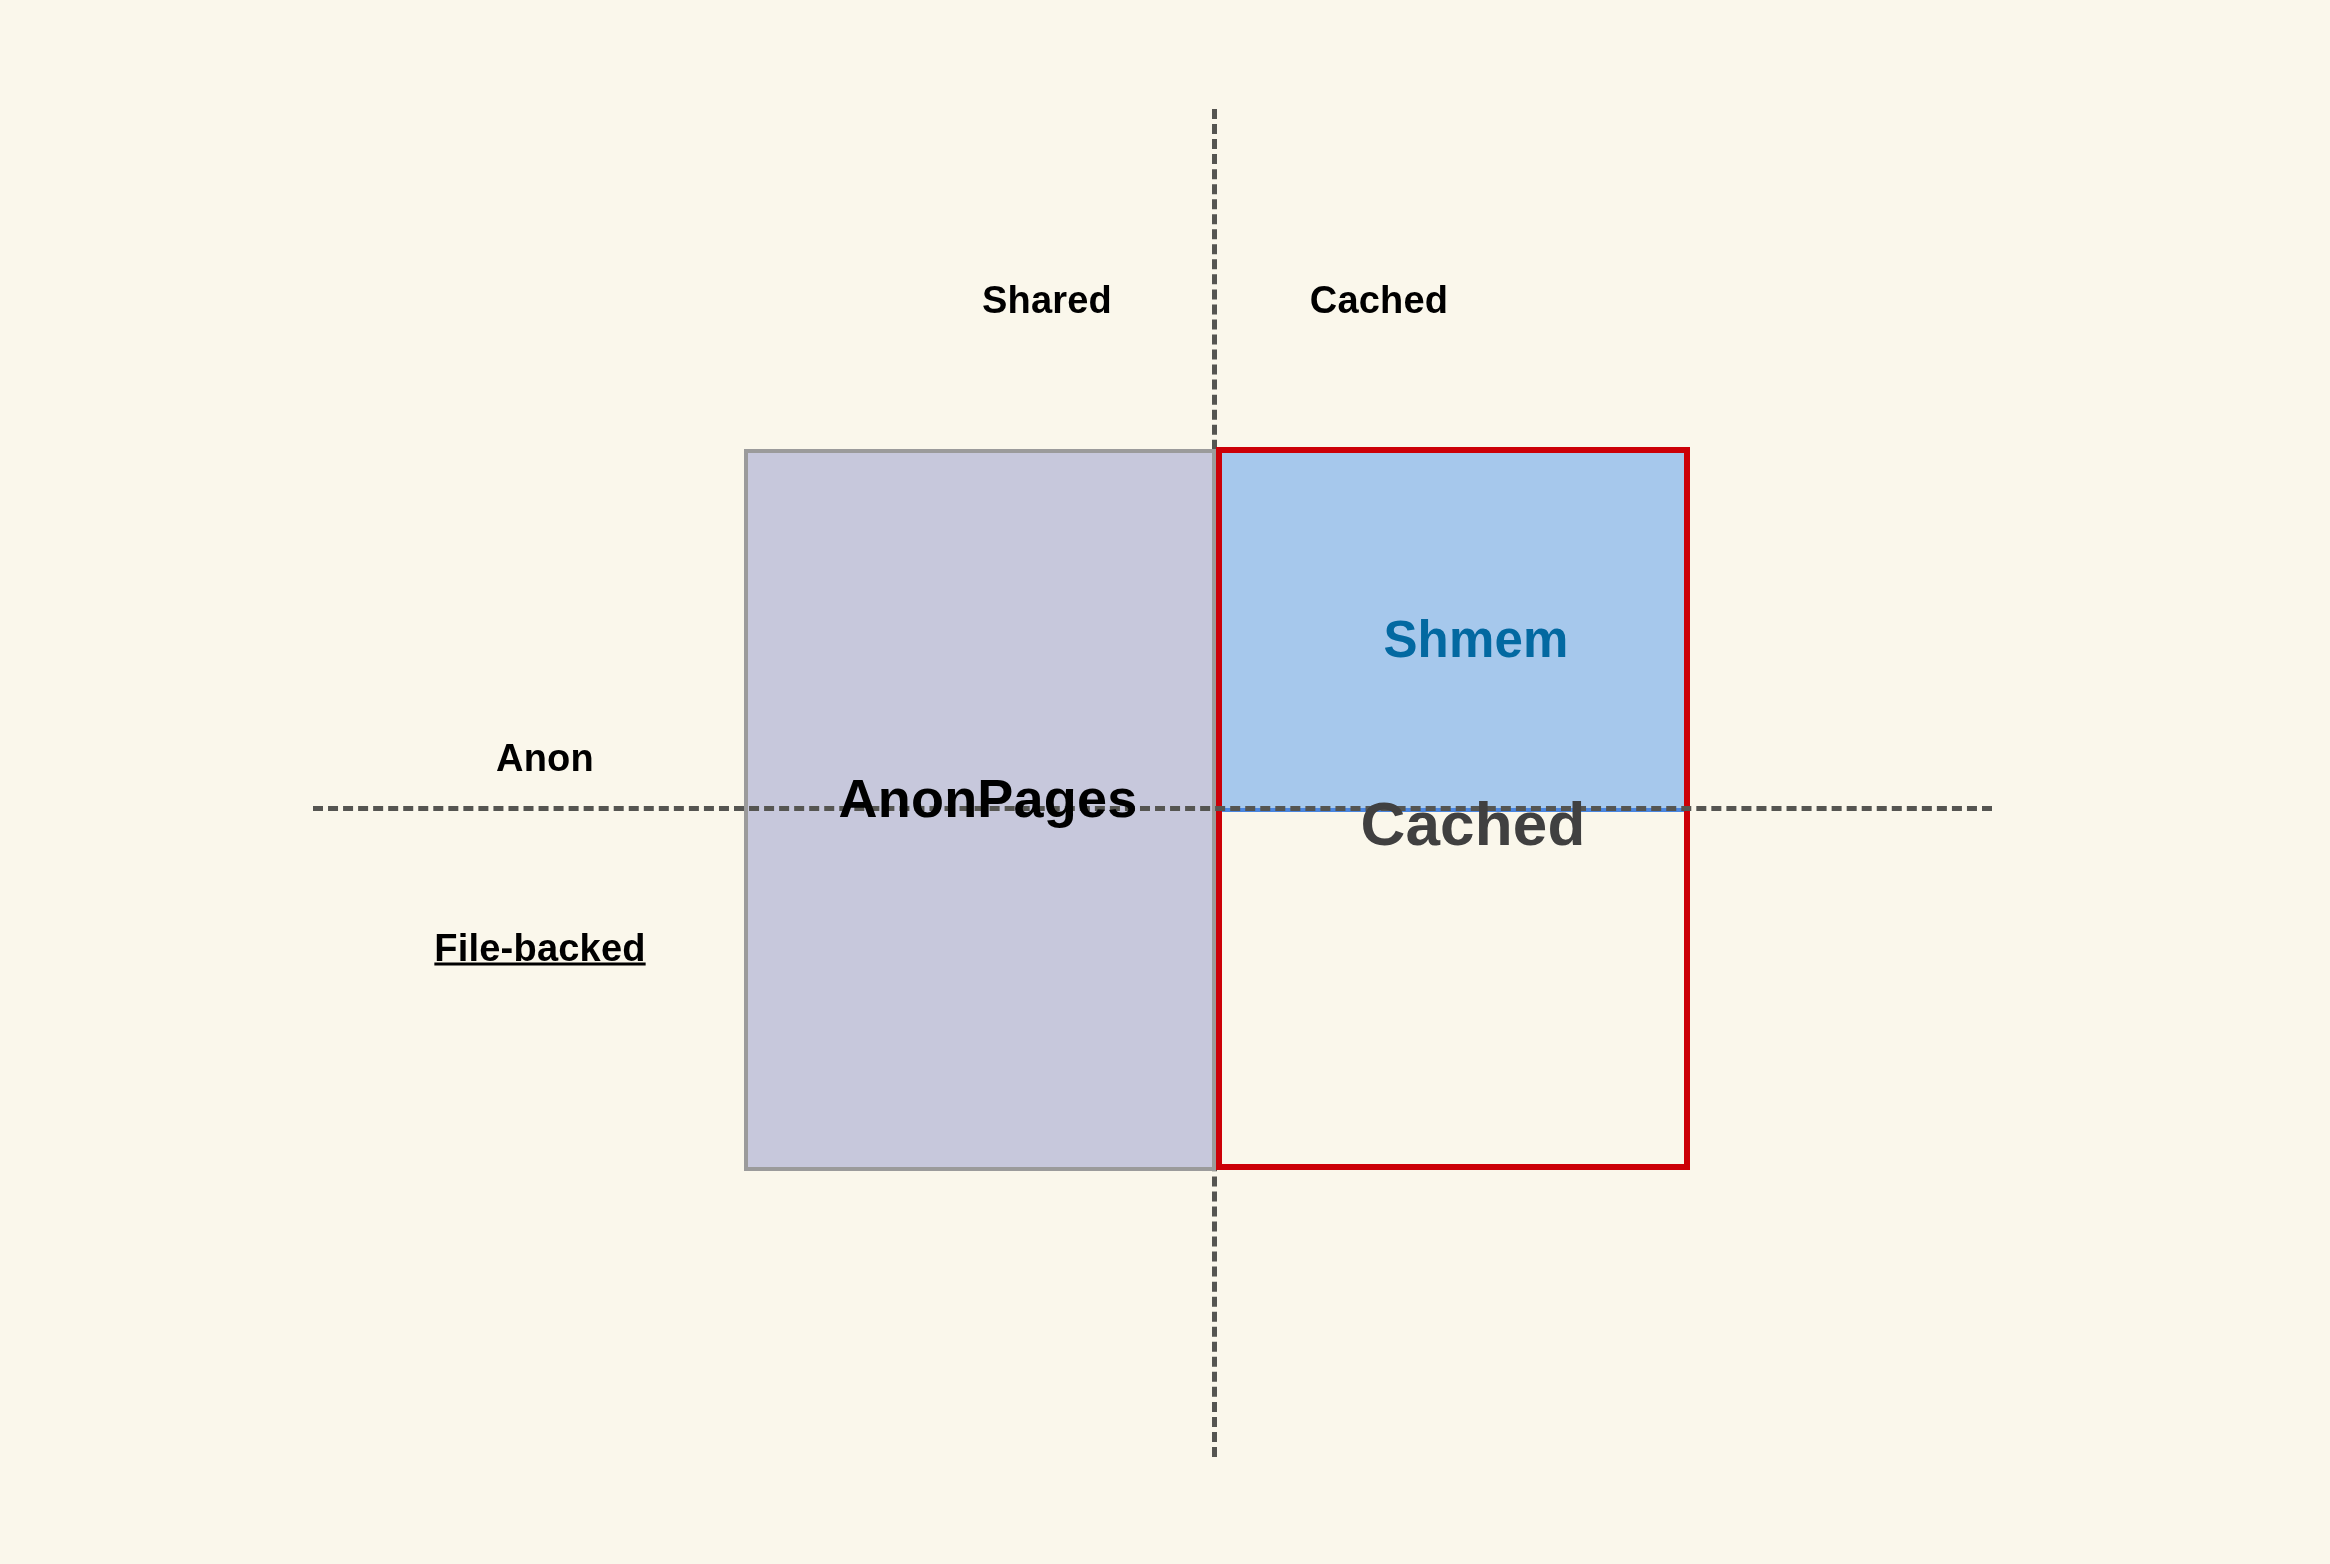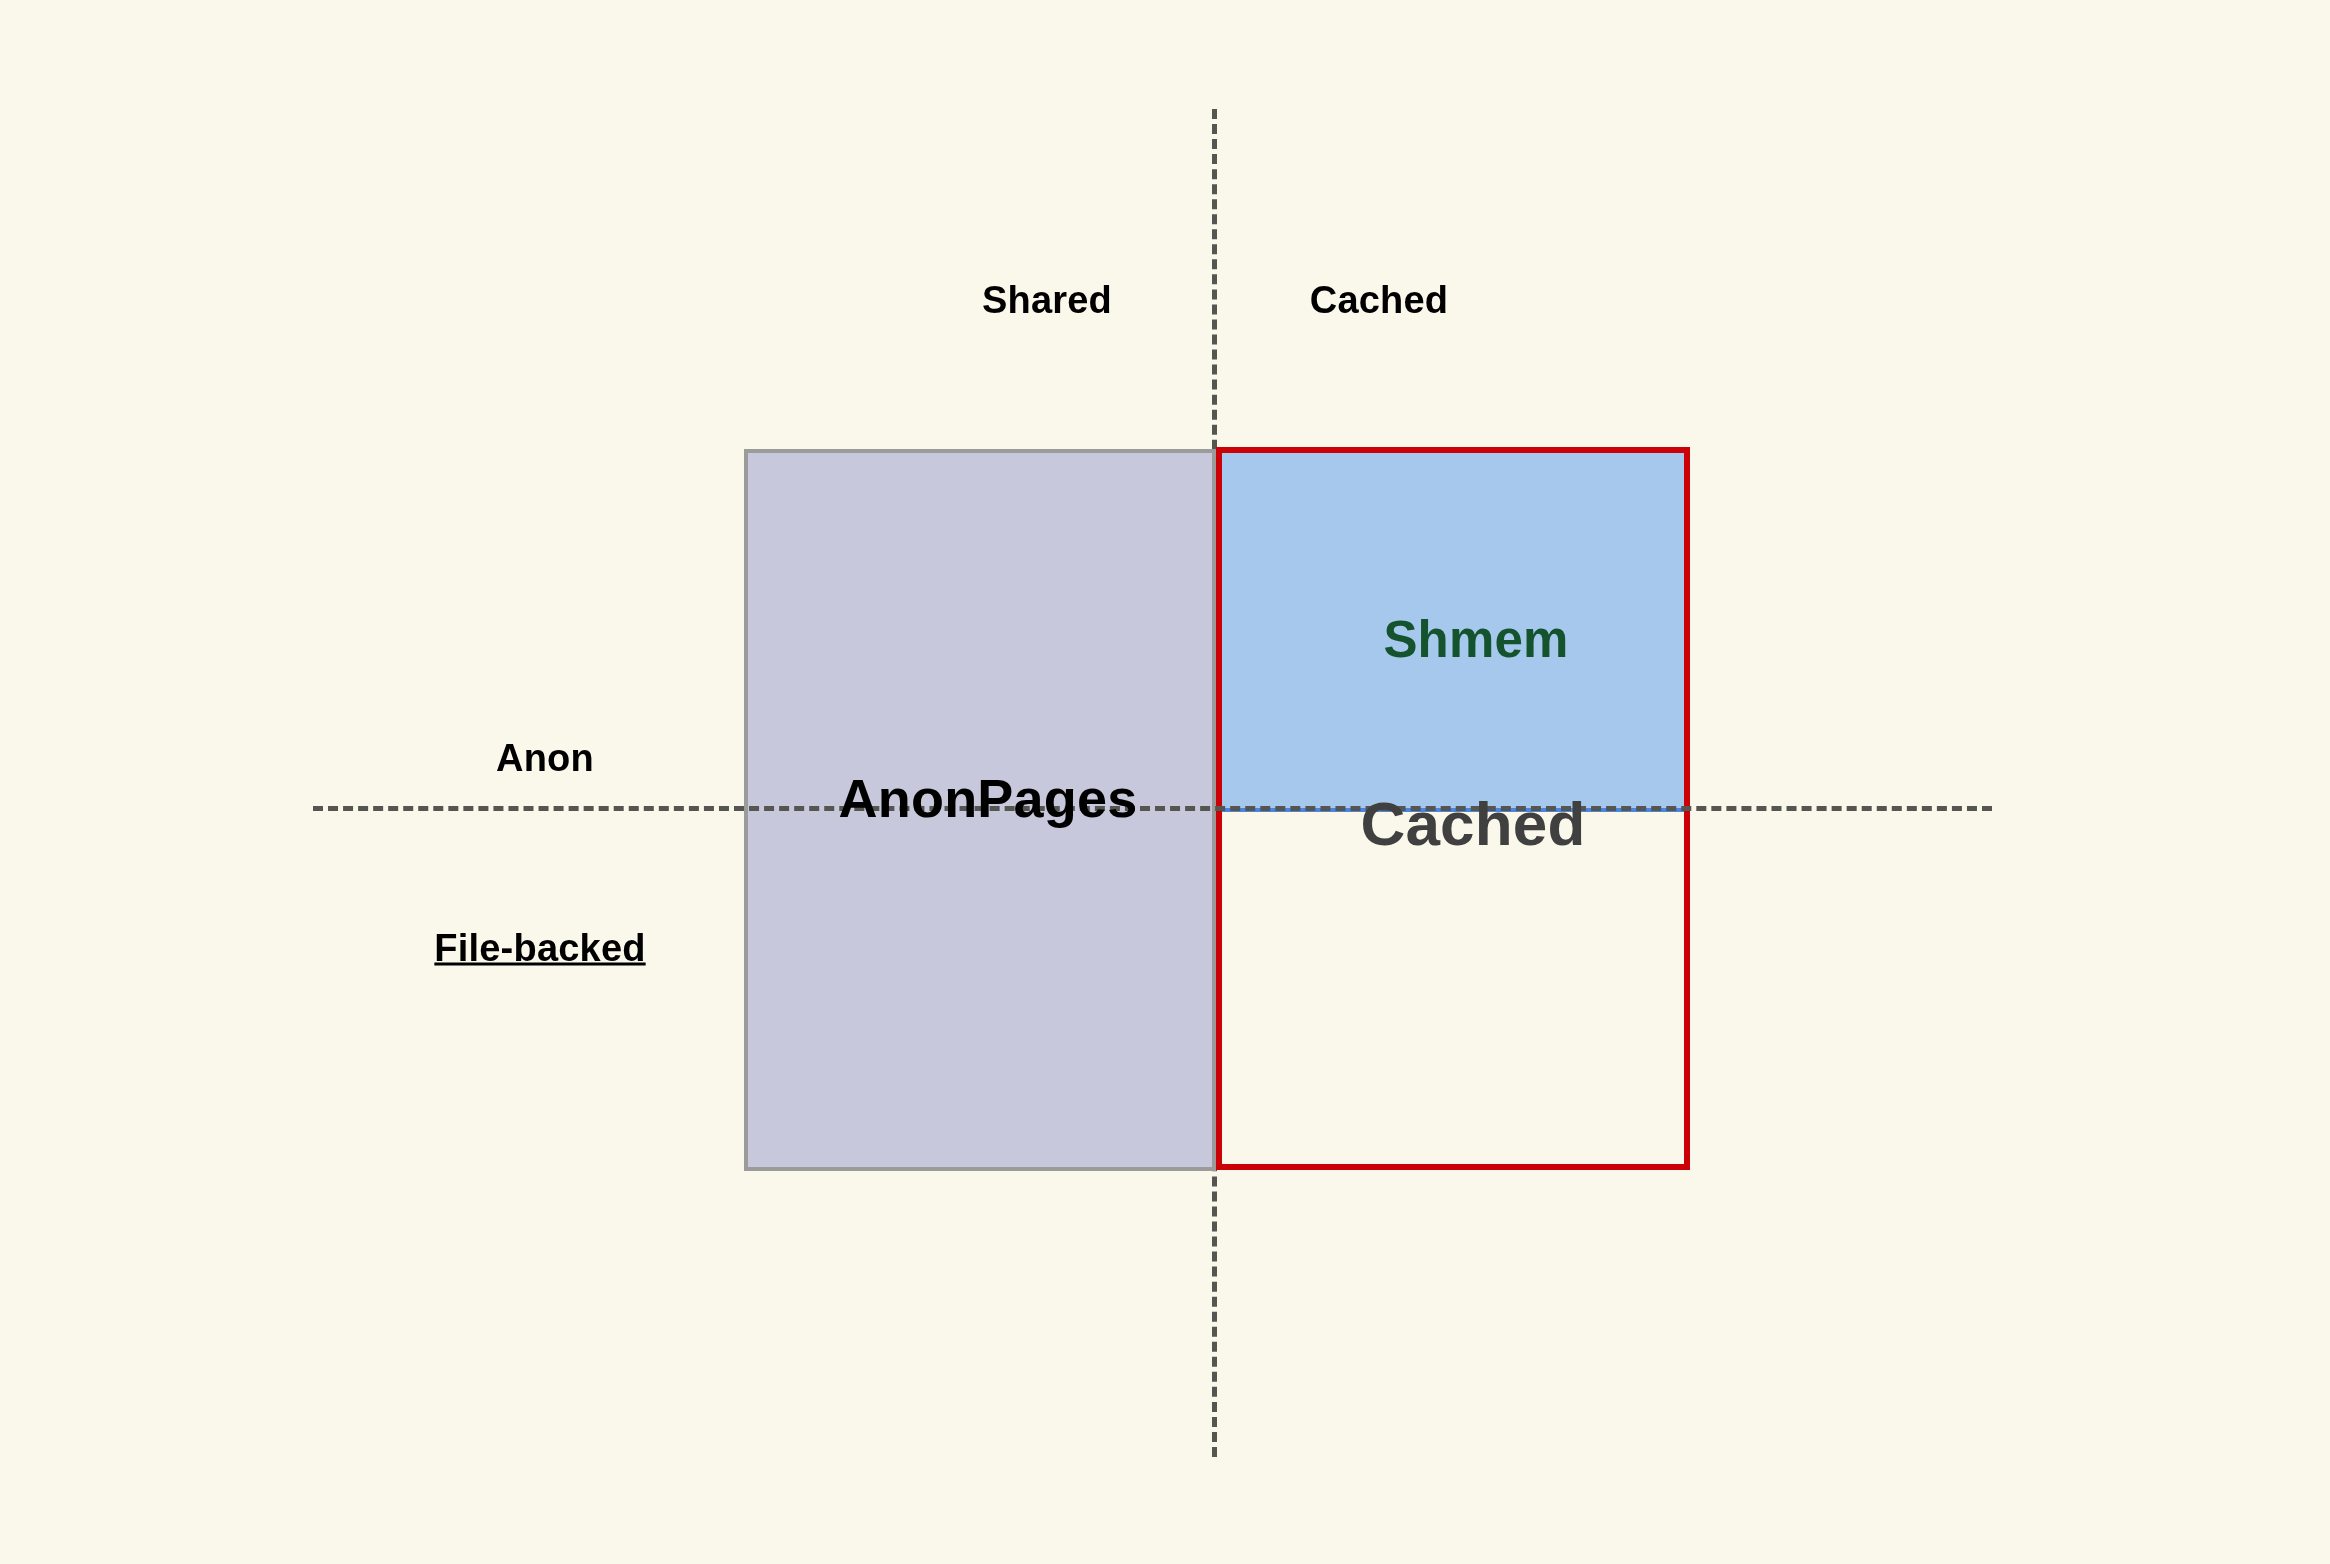--- a/index.html
+++ b/index.html
@@ -79,21 +79,21 @@
   .lbl {
     position: absolute;
     font-weight: bold;
     color: #000000;
     white-space: nowrap;
     transform: translate(-50%, -50%);
     letter-spacing: 0.2px;
   }
   .lbl-axis      { font-size: 38px; z-index: 50; }
   .lbl-anonpages { font-size: 54px; z-index: 50; }
-  .lbl-shmem     { font-size: 51px; color: #14532d; z-index: 50; }
+  .lbl-shmem     { font-size: 51px; color: #0369a1; z-index: 50; }
   .lbl-cached    { font-size: 62px; color: #404040; z-index: 60; }
 </style>
 </head>
 <body>
 
 <div id="canvas">
 
   <div class="axis-v"></div>
 
   <div class="box-anon"></div>

